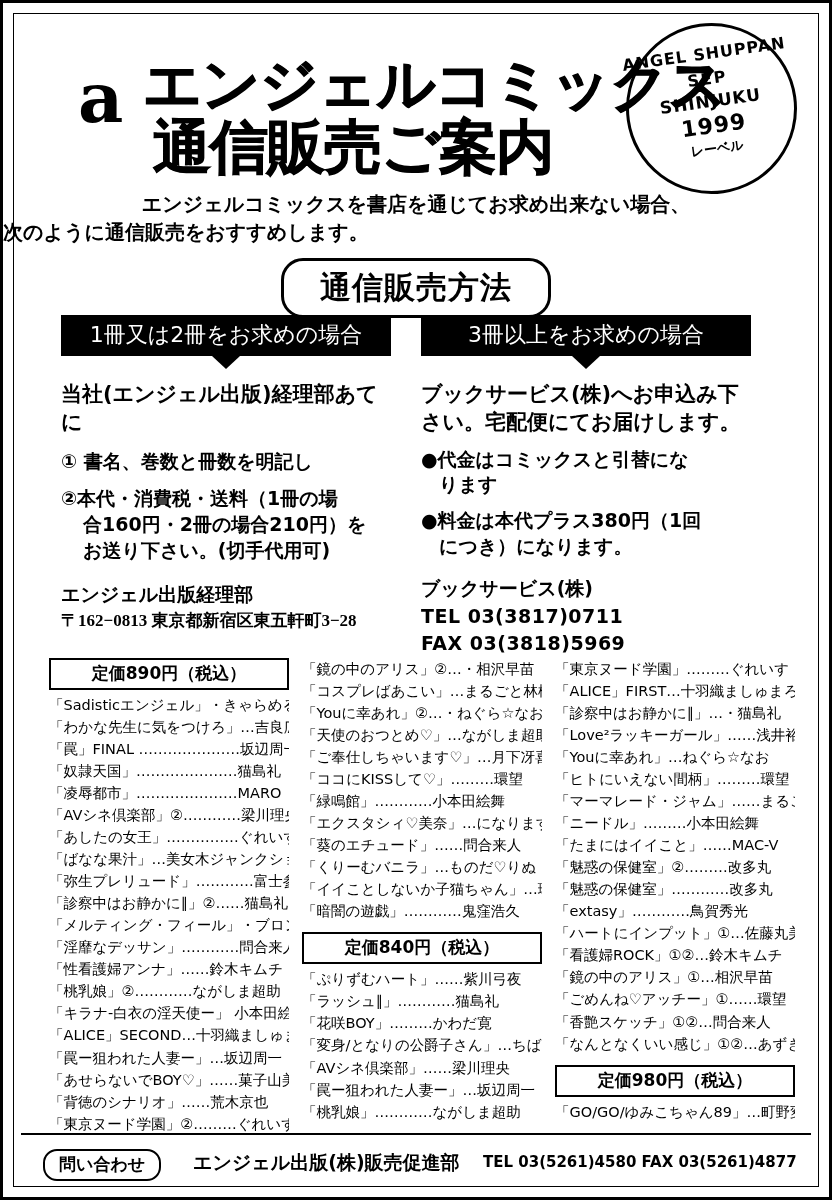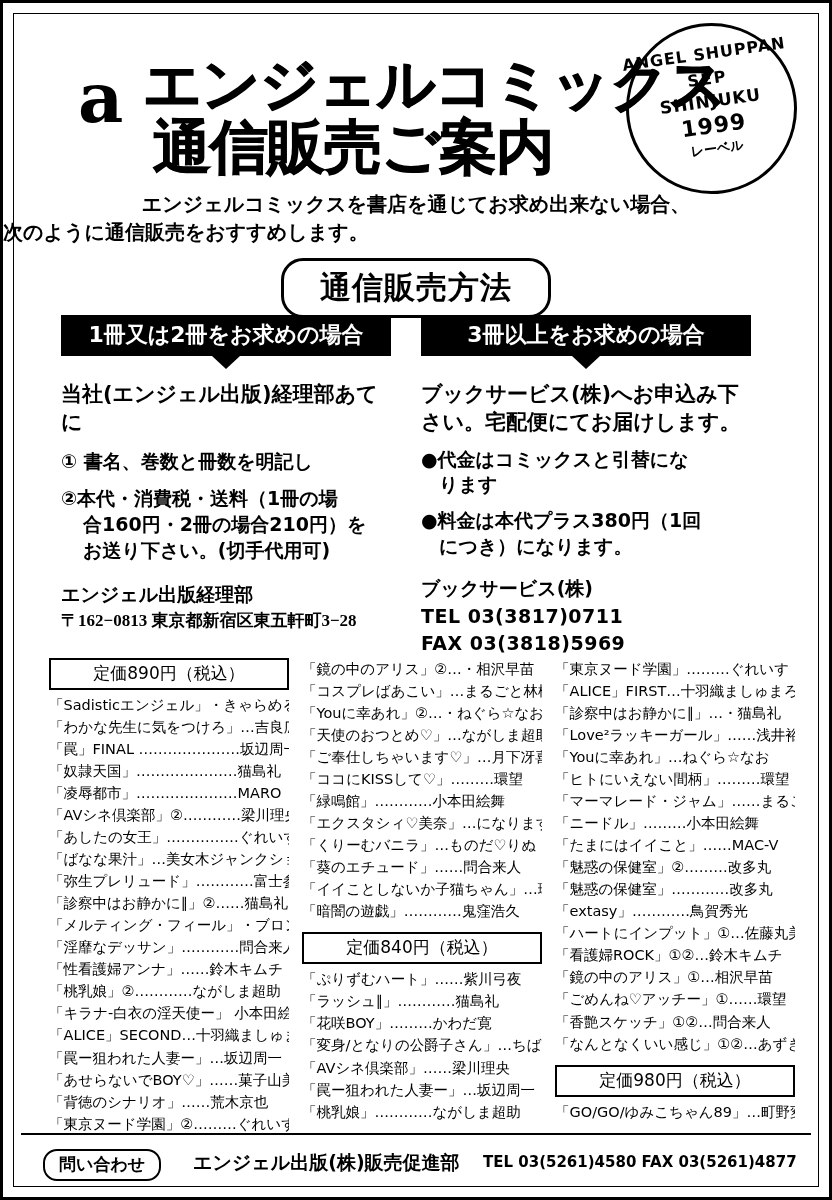--- a/index.html
+++ b/index.html
@@ -75,21 +75,21 @@
   
   .cols{
     position:absolute;left:58px;top:312px;width:700px;height:320px;
   }
   .col{position:absolute;top:0;width:330px;}
   .col.left{left:0;}
   .col.right{left:360px;}
   .banner{
     position:relative;
     background:#000;color:#fff;
-    font-size:22px;font-weight:bold;
+    font-size:22px;font-weight:normal;
     text-align:center;
     padding:5px 0 6px;
   }
   .banner::after{
     content:"";
     position:absolute;left:50%;bottom:-13px;margin-left:-14px;
     border-left:14px solid transparent;
     border-right:14px solid transparent;
     border-top:13px solid #000;
   }
@@ -110,21 +110,21 @@
   .lists{
     position:absolute;left:46px;top:655px;width:742px;height:475px;
   }
   .lcol{position:absolute;top:0;width:240px;}
   .lcol.c1{left:0;}
   .lcol.c2{left:253px;}
   .lcol.c3{left:506px;}
   .price-head{
     border:2px solid #000;
     text-align:center;
-    font-size:17px;font-weight:normal;
+    font-size:17px;font-weight:bold;
     padding:2px 0 3px;
     margin-bottom:4px;
   }
   .price-head.mt{margin-top:10px;}
   .entry{
     font-size:14.5px;
     line-height:1.52;
     white-space:nowrap;
     overflow:hidden;
   }
@@ -248,22 +248,22 @@
     <div class="lcol c2">
       <div>
         <div class="entry">「鏡の中のアリス」②…・相沢早苗</div>
         <div class="entry">「コスプレばあこい」…まるごと林檎</div>
         <div class="entry">「Youに幸あれ」②…・ねぐら☆なお</div>
         <div class="entry">「天使のおつとめ♡」…ながしま超助</div>
         <div class="entry">「ご奉仕しちゃいます♡」…月下冴喜</div>
         <div class="entry">「ココにKISSして♡」………環望</div>
         <div class="entry">「緑鳴館」…………小本田絵舞</div>
         <div class="entry">「エクスタシィ♡美奈」…になります</div>
+        <div class="entry">「葵のエチュード」……問合来人</div>
         <div class="entry">「くりーむバニラ」…ものだ♡りぬ</div>
-        <div class="entry">「葵のエチュード」……問合来人</div>
         <div class="entry">「イイことしないか子猫ちゃん」…環望</div>
         <div class="entry">「暗闇の遊戯」…………鬼窪浩久</div>
       </div>
       <div class="price-head mt">定価840円（税込）</div>
       <div>
         <div class="entry">「ぷりずむハート」……紫川弓夜</div>
         <div class="entry">「ラッシュ∥」…………猫島礼</div>
         <div class="entry">「花咲BOY」………かわだ寛</div>
         <div class="entry">「変身/となりの公爵子さん」…ちば・ぢろう</div>
         <div class="entry">「AVシネ倶楽部」……梁川理央</div>

